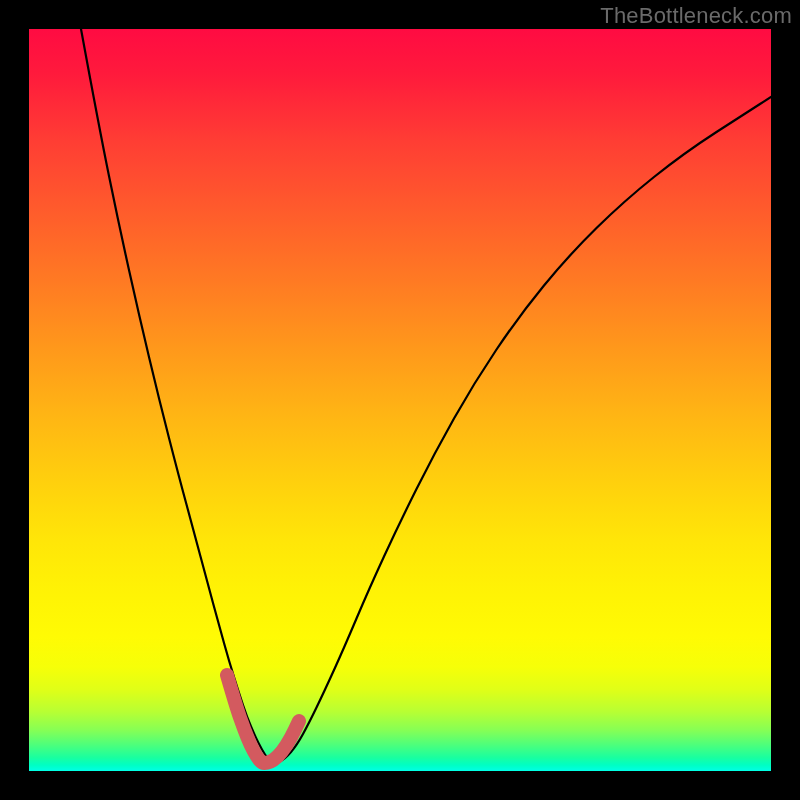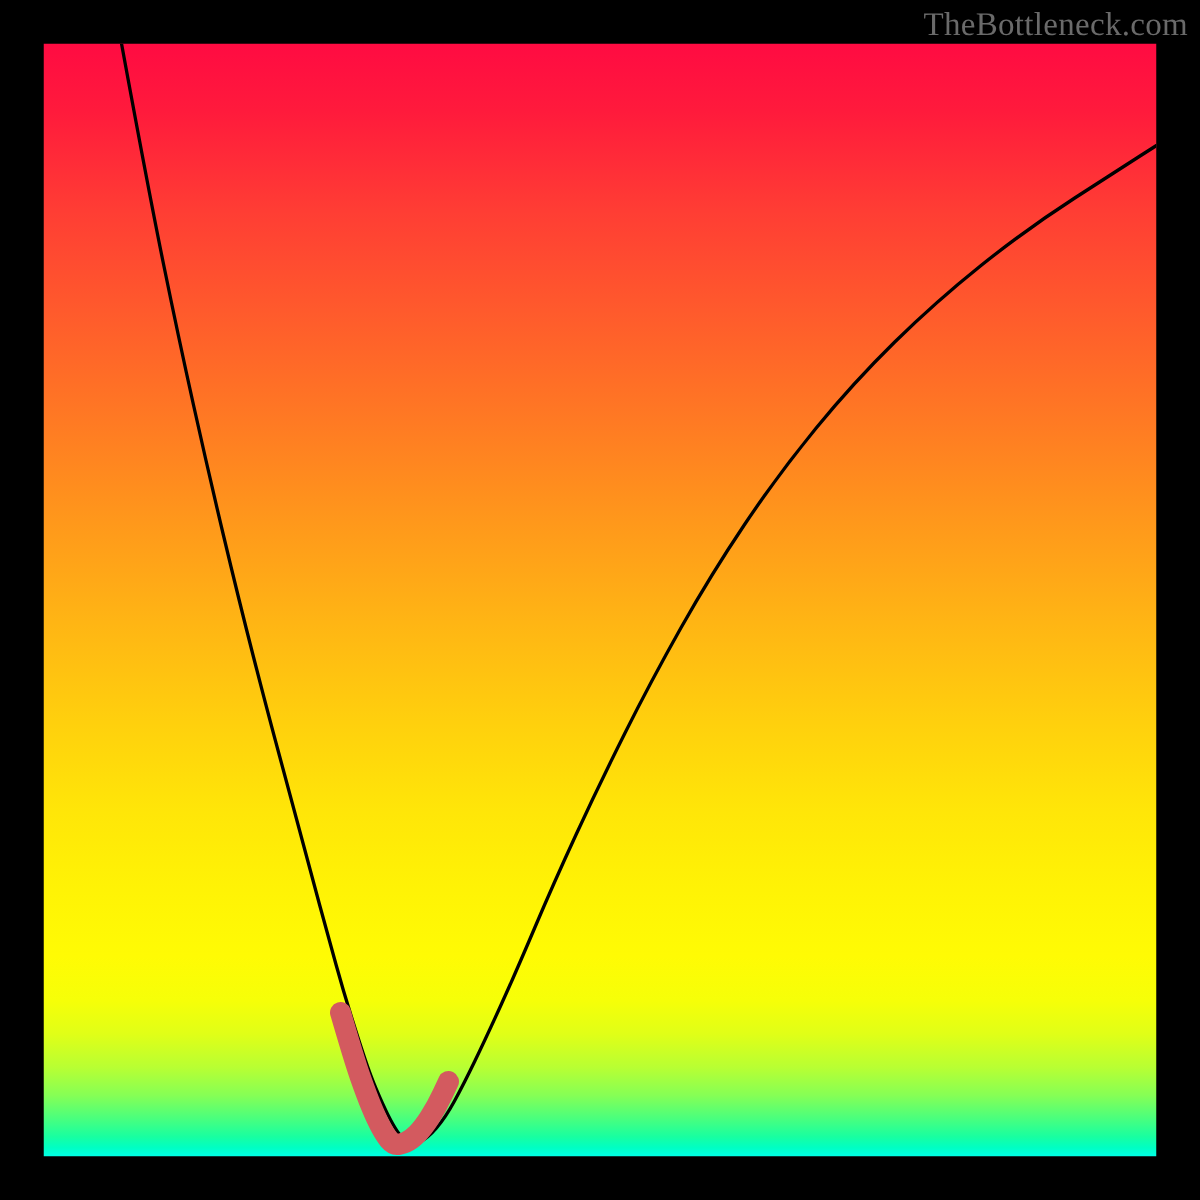--- a/index.html
+++ b/index.html
@@ -52,21 +52,20 @@
   }
   .watermark {
     position: absolute;
     top: 3px;
     right: 8px;
     color: #6a6a6a;
     font-size: 22px;
     font-weight: 500;
     letter-spacing: 0.2px;
     user-select: none;
-    font-family: Liberation Serif, serif;
   }
   svg.curve {
     position: absolute;
     inset: 0;
   }
 </style>
 </head>
 <body>
 
 <div class="frame">

